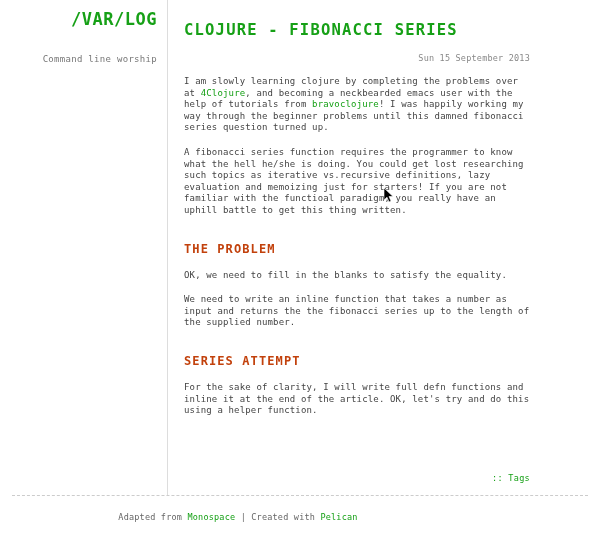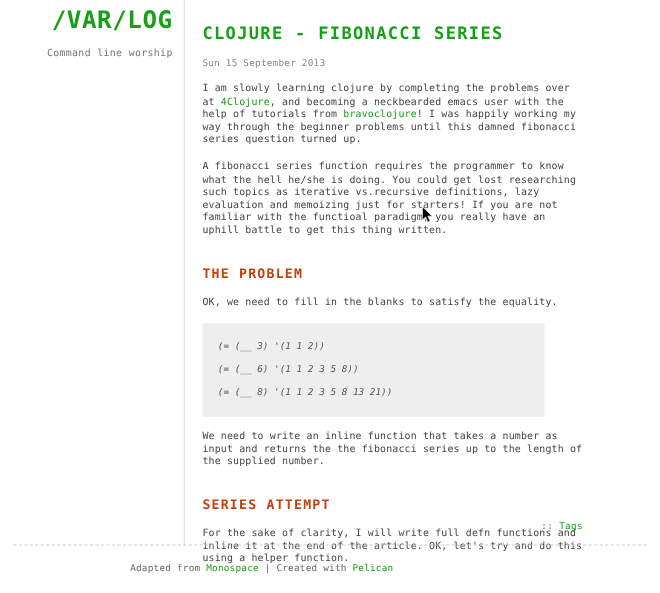--- a/index.html
+++ b/index.html
@@ -28,31 +28,31 @@
     top: 0;
     width: 168px;
     height: 495px;
     border-right: 1px solid #dddddd;
     box-sizing: border-box;
     text-align: right;
     padding-right: 10px;
     padding-top: 8px;
   }
   .site-title {
-    font-size: 22px;
+    font-size: 17px;
     font-weight: bold;
     color: #16a016;
     letter-spacing: 0.5px;
     line-height: 22px;
     margin: 0;
     text-decoration: none;
     display: block;
   }
   .site-tagline {
-    margin-top: 12px;
+    margin-top: 22px;
     font-size: 9px;
     color: #777777;
     letter-spacing: 0.3px;
     line-height: 14px;
   }
 
   
   .content {
     position: absolute;
     left: 184px;
@@ -66,20 +66,21 @@
     font-weight: bold;
     color: #16a016;
     letter-spacing: 1.2px;
     line-height: 22px;
   }
   .post-date {
     margin-top: 12px;
     font-size: 8.5px;
     color: #888888;
     letter-spacing: 0.2px;
+    text-align: right;
   }
   p.body {
     margin: 13px 0 0 0;
     font-size: 9px;
     line-height: 11.6px;
     color: #444444;
     letter-spacing: 0.15px;
     text-align: left;
   }
   a.inline {
@@ -173,25 +174,20 @@
     <div class="post-date">Sun 15 September 2013</div>
 
     <p class="body"><span>I am slowly learning clojure by completing the problems over at </span><a href="#" class="inline">4Clojure</a><span>, and becoming a neckbearded emacs user with the help of tutorials from </span><a href="#" class="inline">bravoclojure</a><span>! I was happily working my way through the beginner problems until this damned fibonacci series question turned up.</span></p>
 
     <p class="body">A fibonacci series function requires the programmer to know what the hell he/she is doing. You could get lost researching such topics as iterative vs.recursive definitions, lazy evaluation and memoizing just for starters! If you are not familiar with the functioal paradigm, you really have an uphill battle to get this thing written.</p>
 
     <h2 class="section">THE PROBLEM</h2>
 
     <p class="body">OK, we need to fill in the blanks to satisfy the equality.</p>
 
-    <div class="code-block">
-      <div class="code-line">(= (__ 3) '(1 1 2))</div>
-      <div class="code-line">(= (__ 6) '(1 1 2 3 5 8))</div>
-      <div class="code-line">(= (__ 8) '(1 1 2 3 5 8 13 21))</div>
-    </div>
 
     <p class="body">We need to write an inline function that takes a number as input and returns the the fibonacci series up to the length of the supplied number.</p>
 
     <h2 class="section">SERIES ATTEMPT</h2>
 
     <p class="body">For the sake of clarity, I will write full defn functions and inline it at the end of the article. OK, let's try and do this using a helper function.</p>
   </div>
 
   <div class="tags-row">
     <a href="#" class="tags-link">:: Tags</a>

